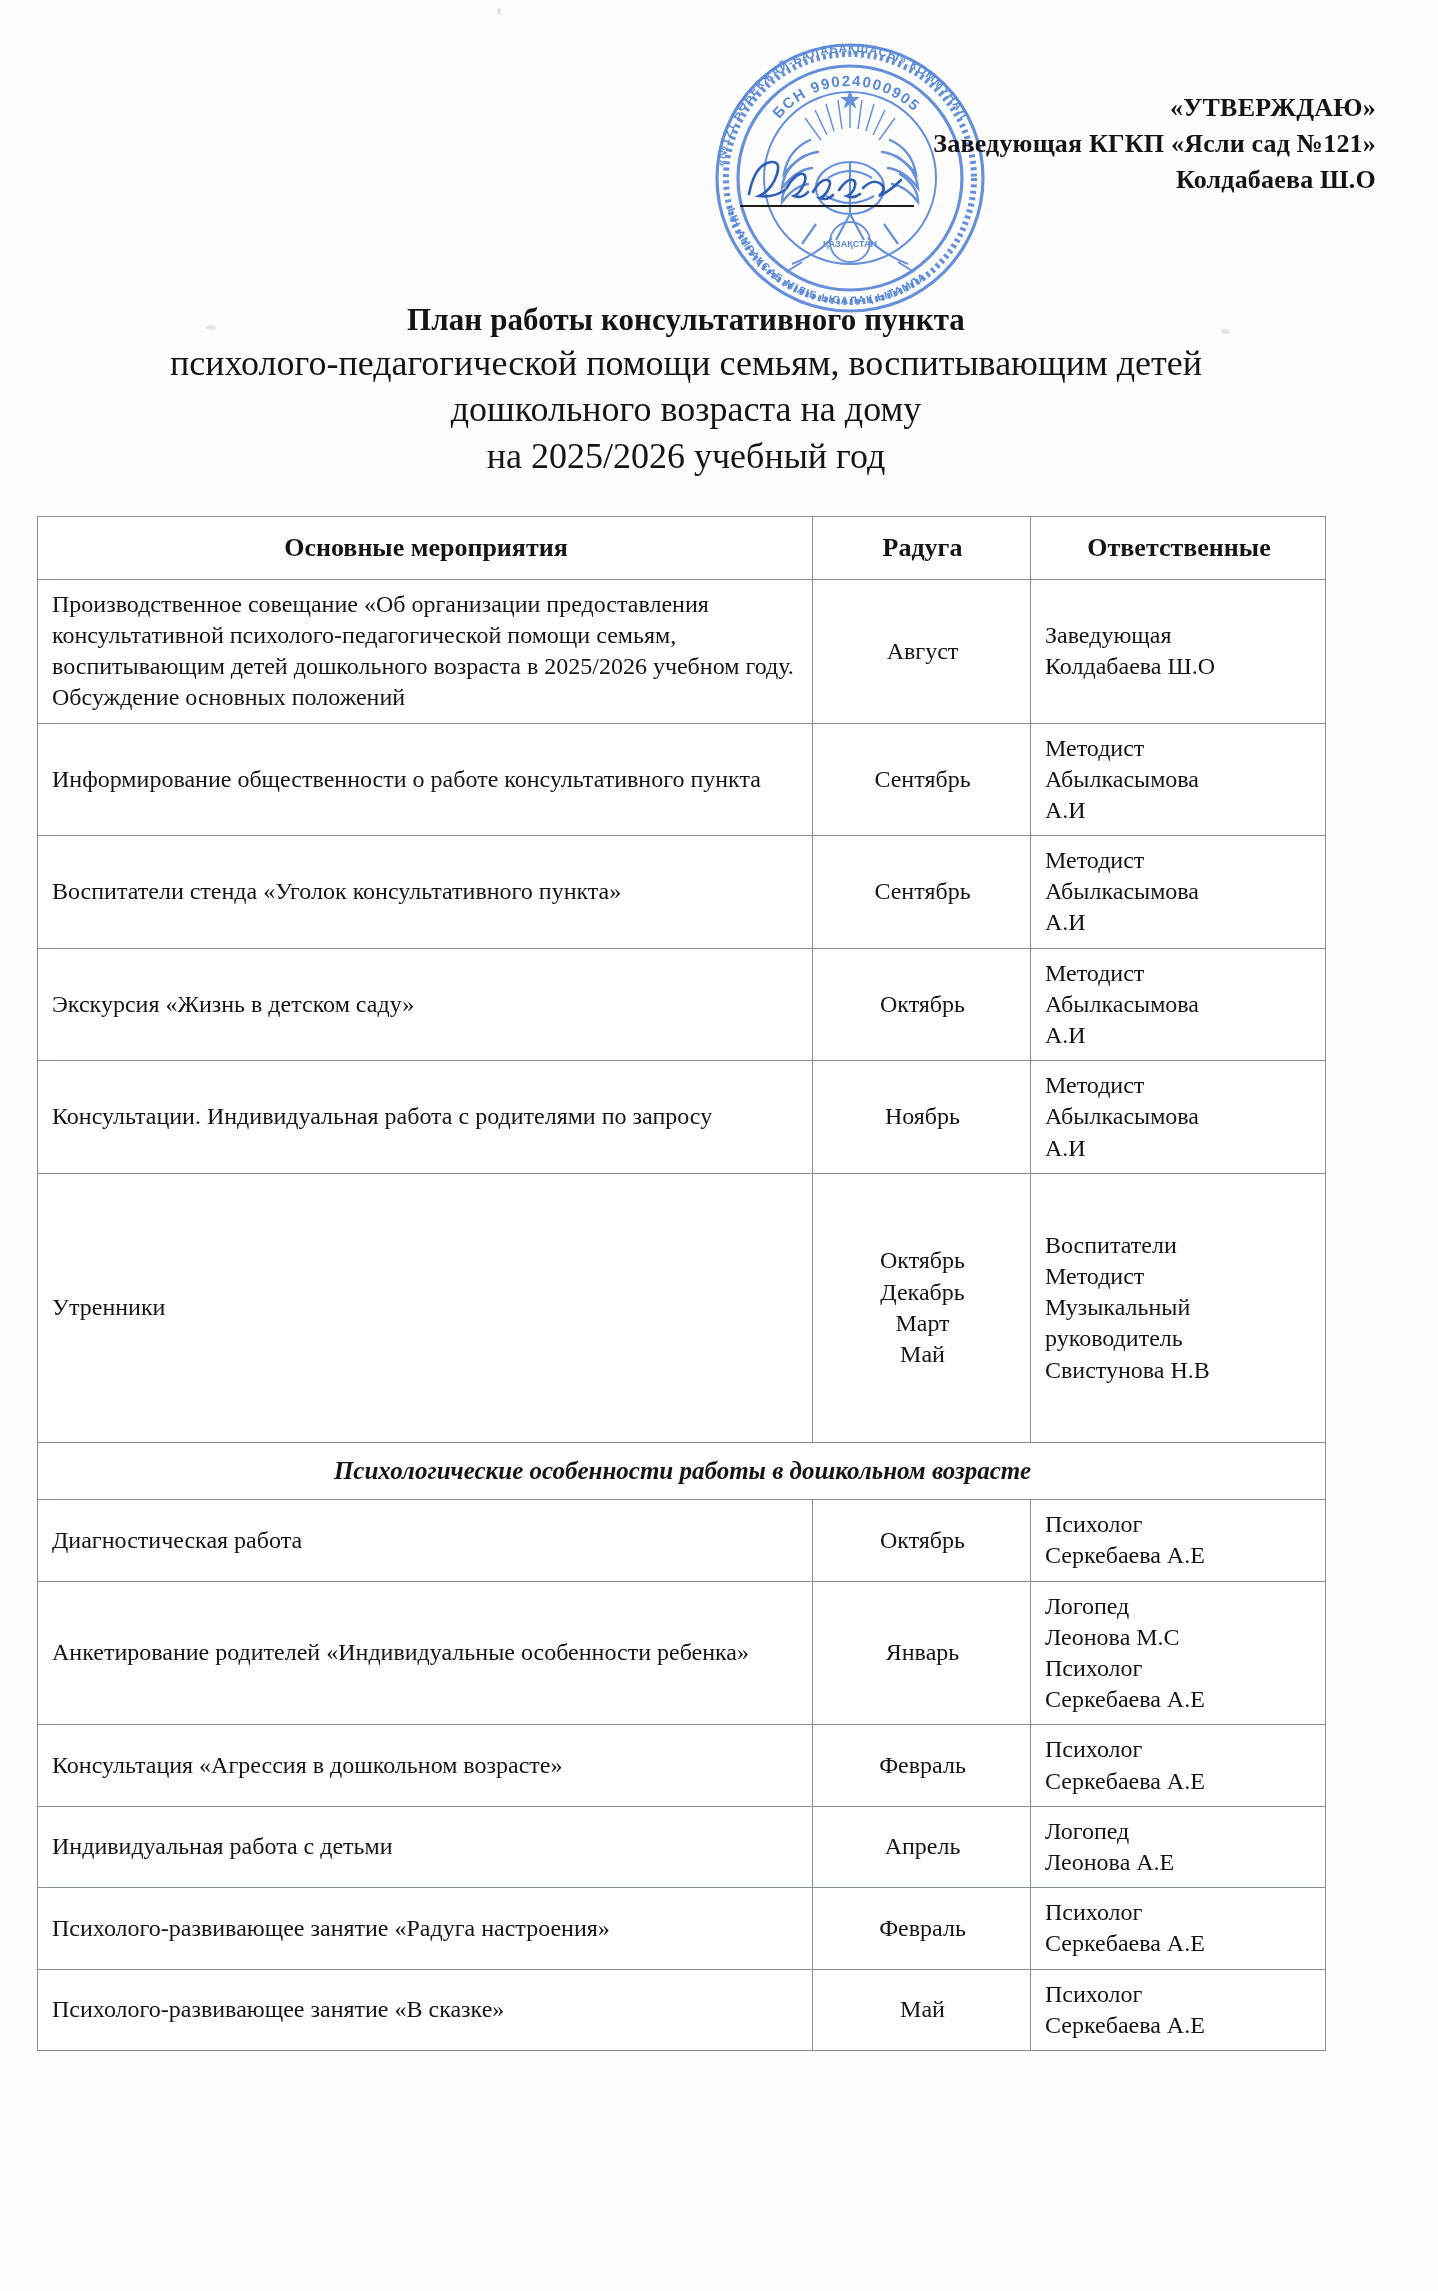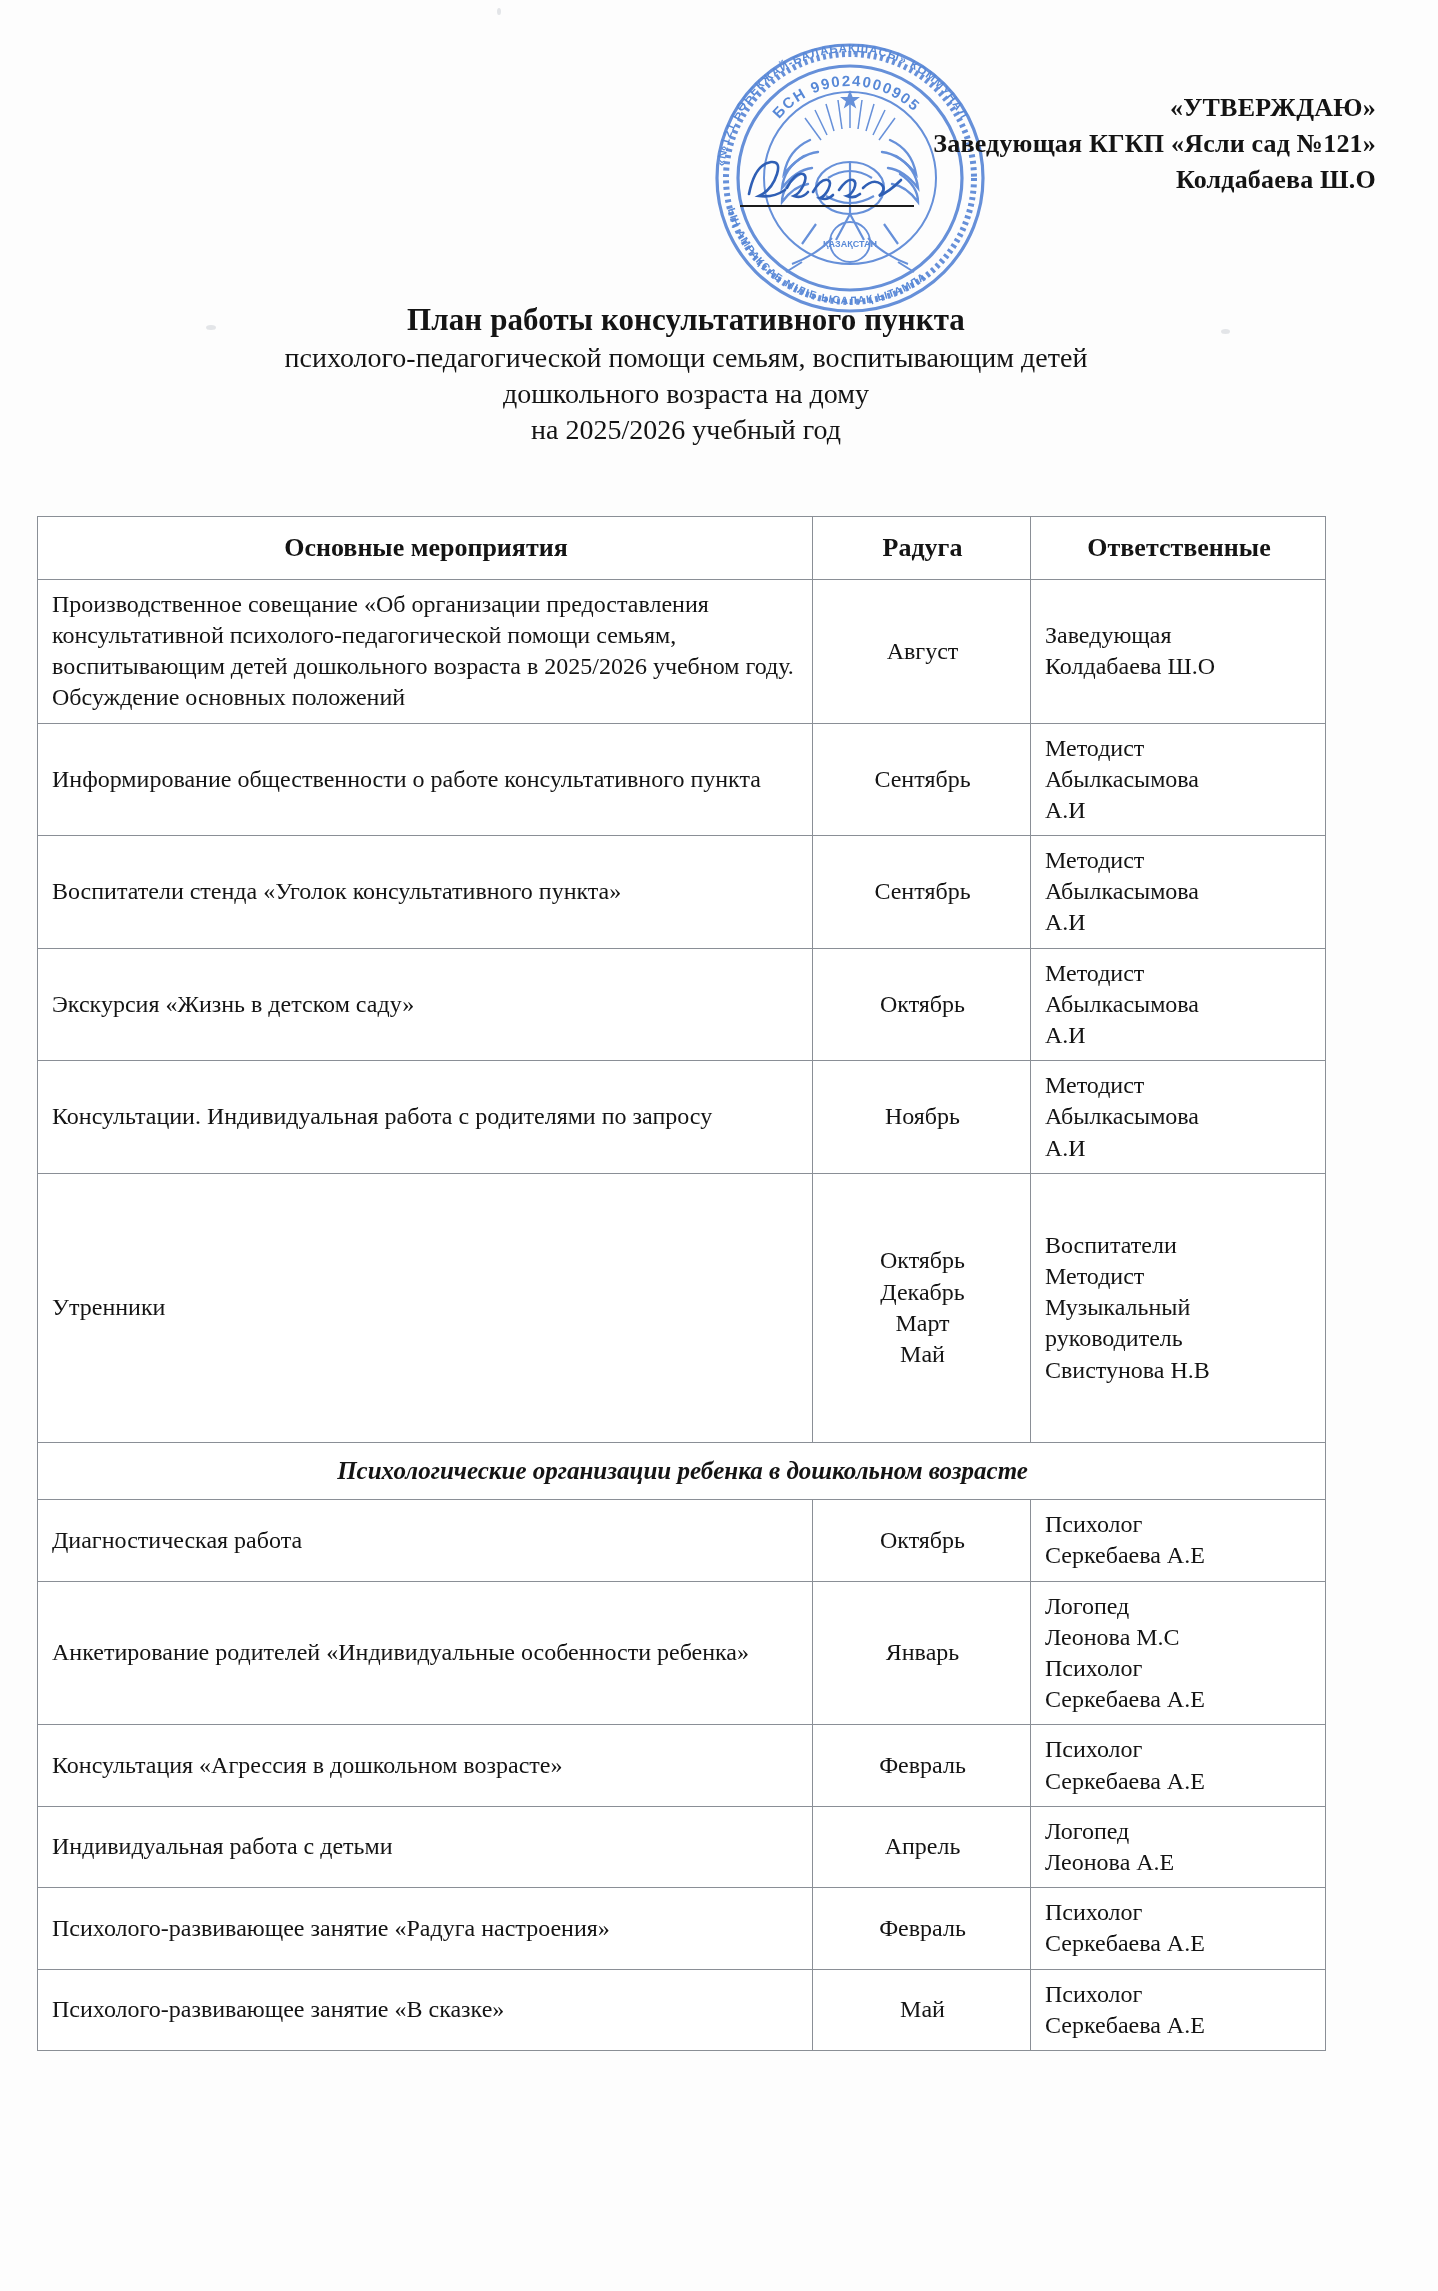--- a/index.html
+++ b/index.html
@@ -76,21 +76,21 @@
     text-align: center;
     z-index: 4;
   }
   .title-line1 {
     font-weight: bold;
     font-size: 31px;
     line-height: 1.28;
     letter-spacing: .1px;
   }
   .title-line {
-    font-size: 28px;
+    font-size: 36px;
     line-height: 1.30;
   }
 
   
   table.plan {
     position: absolute;
     left: 37px;
     top: 516px;
     width: 1288px;
     border-collapse: collapse;
@@ -298,21 +298,21 @@
 Декабрь
 Март
 Май</td>
           <td class="resp ml">Воспитатели
 Методист
 Музыкальный
 руководитель
 Свистунова Н.В</td>
         </tr>
         <tr class="section-row">
-          <td colspan="3">Психологические организации ребенка в дошкольном возрасте</td>
+          <td colspan="3">Психологические особенности работы в дошкольном возрасте</td>
         </tr>
         <tr>
           <td class="event ml">Диагностическая работа</td>
           <td class="term ml">Октябрь</td>
           <td class="resp ml">Психолог
 Серкебаева А.Е</td>
         </tr>
         <tr>
           <td class="event ml">Анкетирование родителей «Индивидуальные особенности ребенка»</td>
           <td class="term ml">Январь</td>

